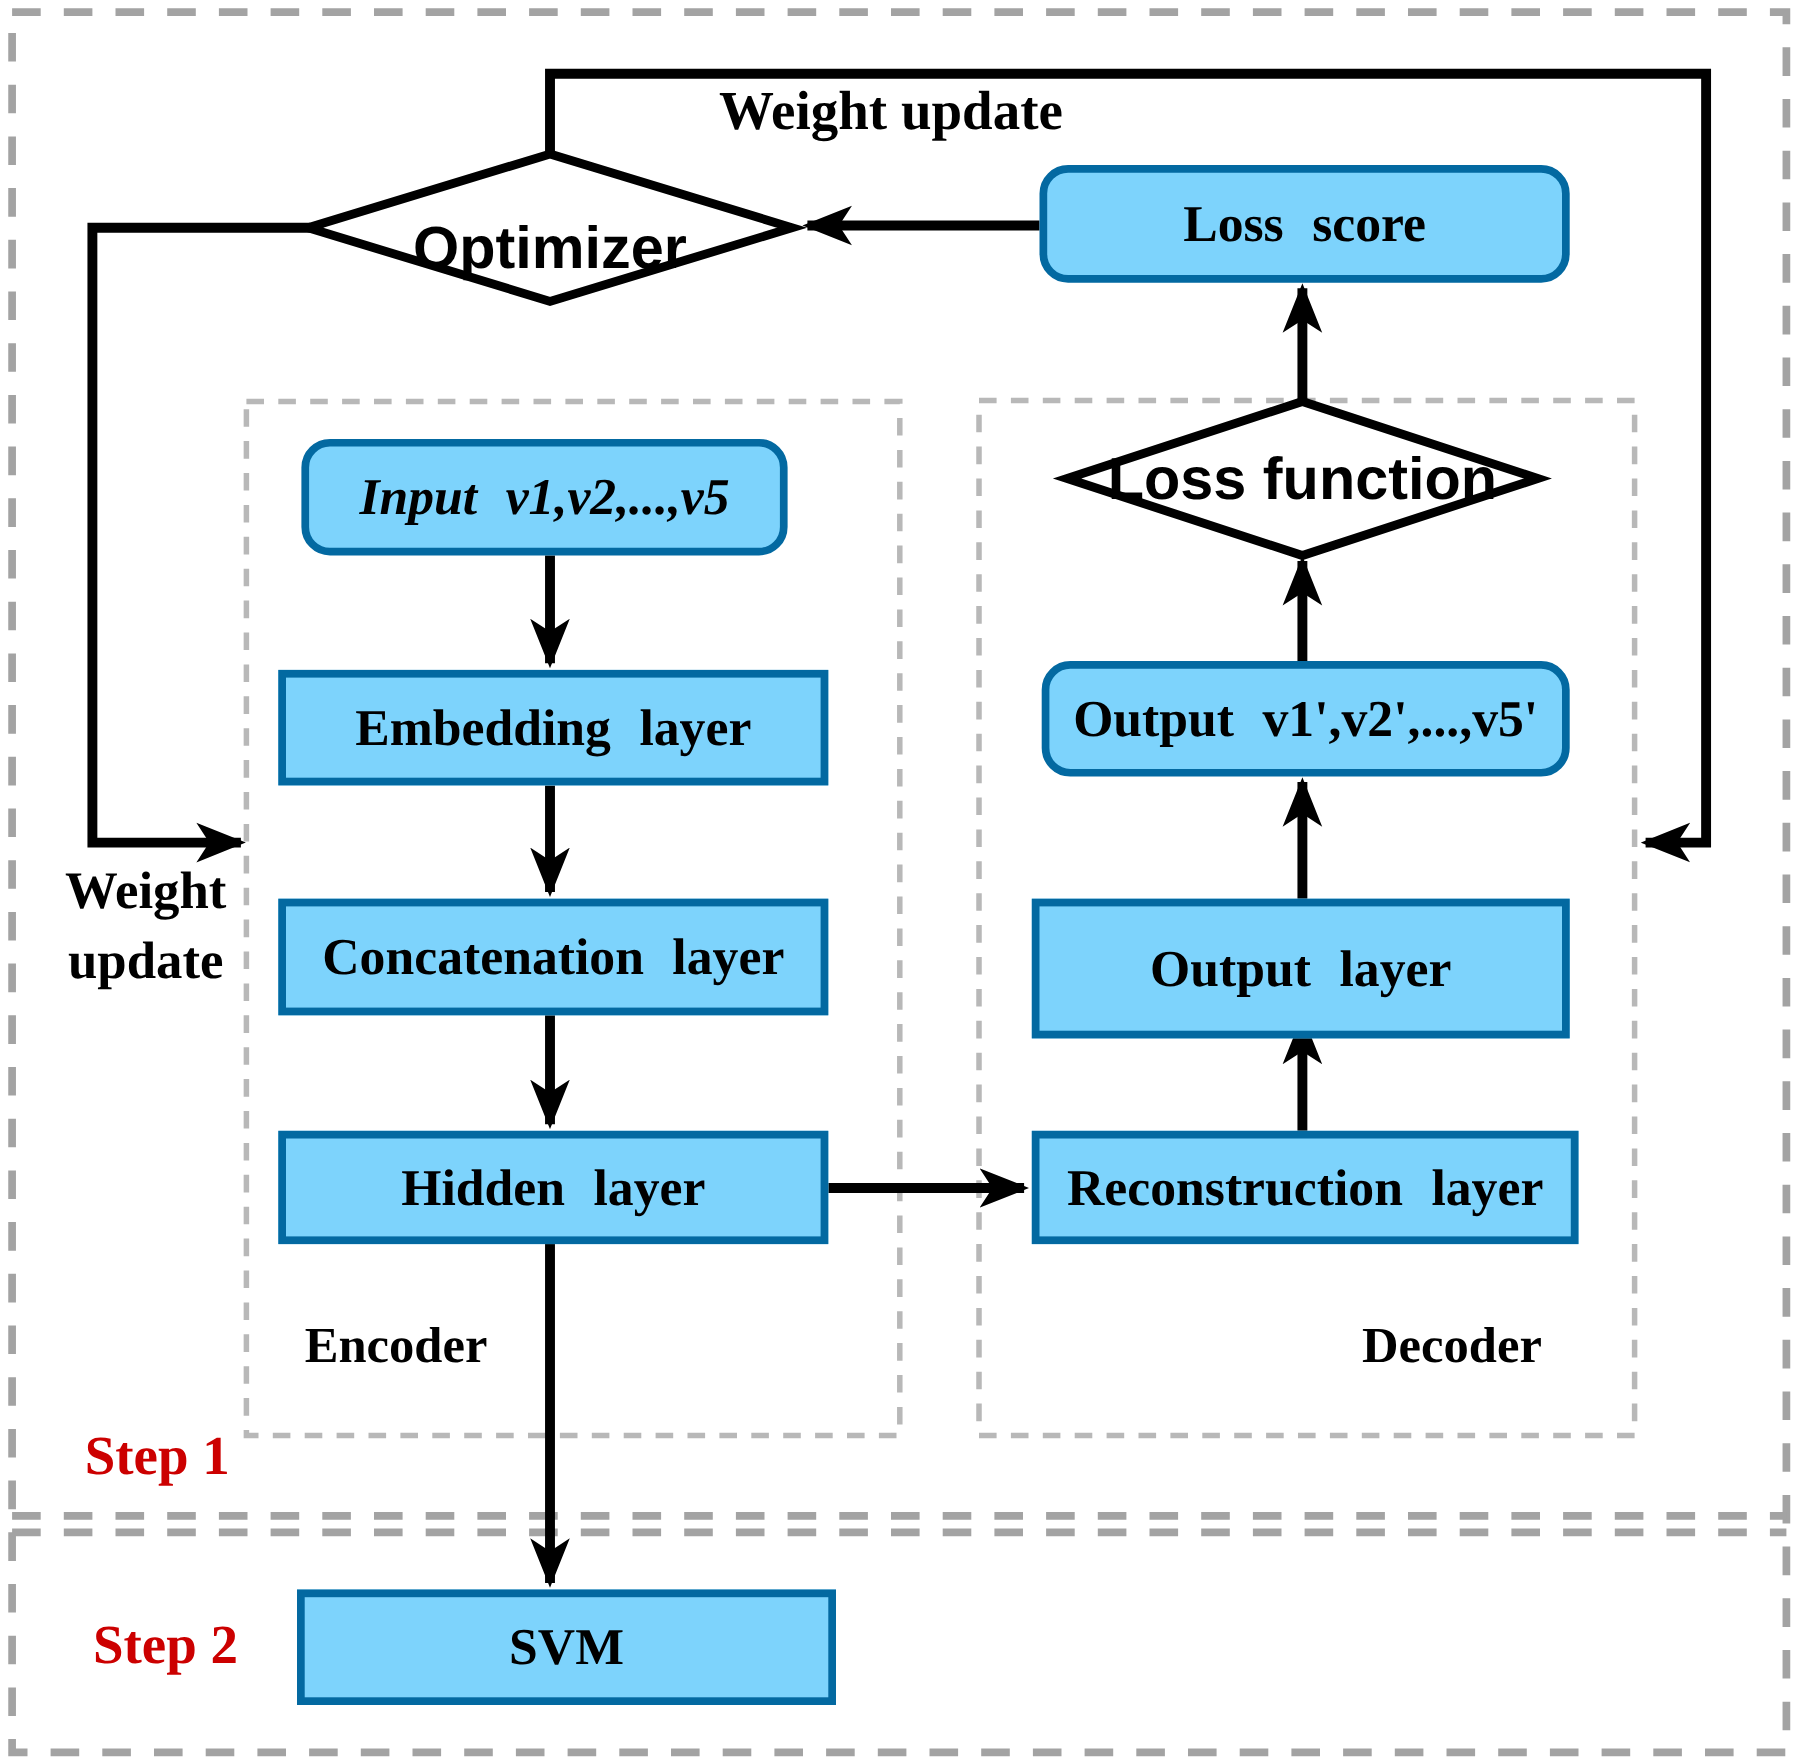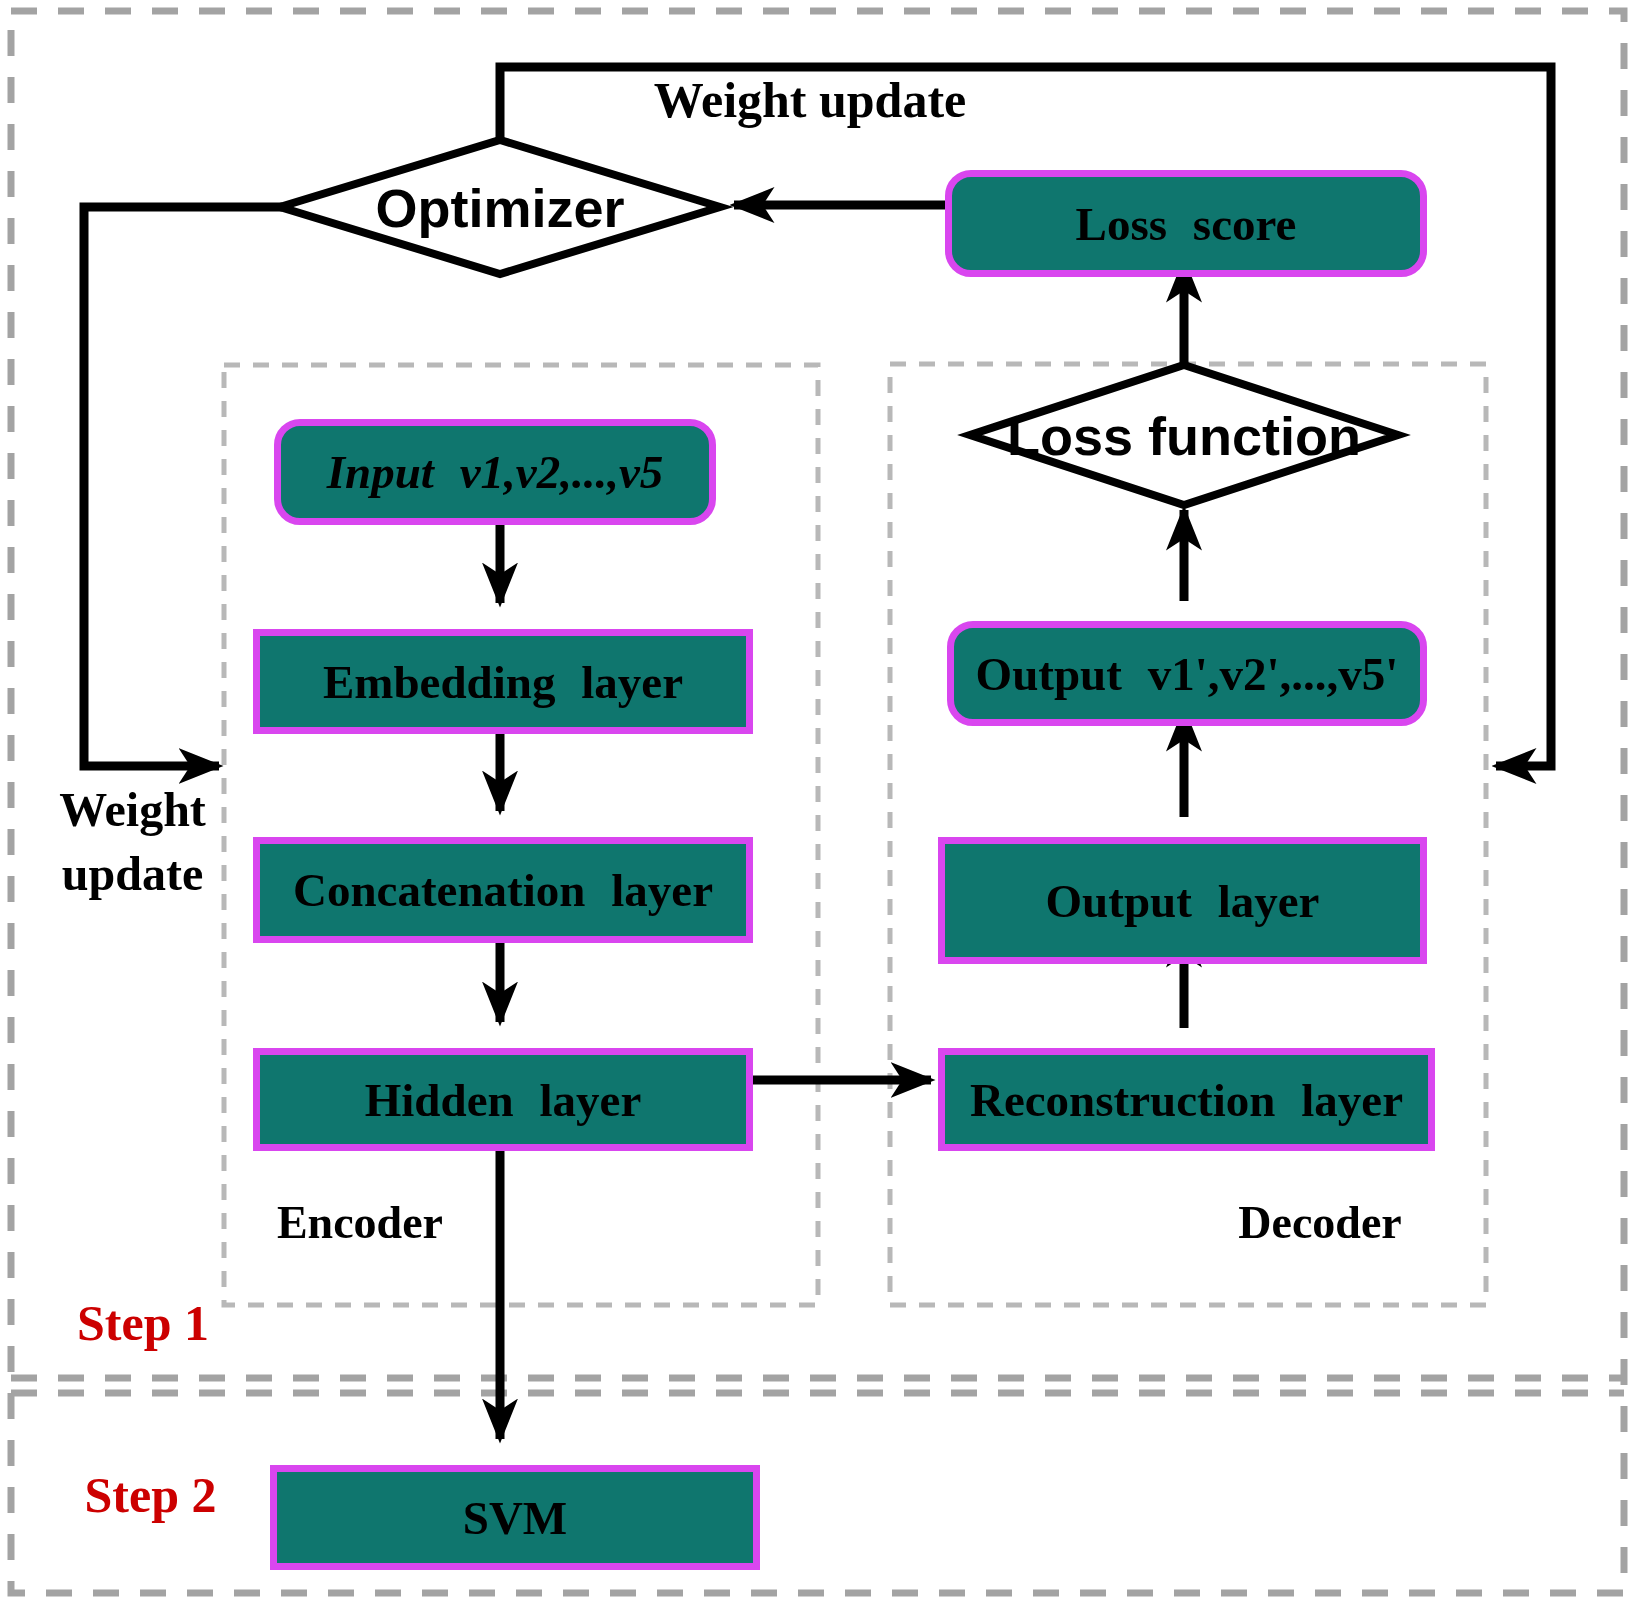--- a/index.html
+++ b/index.html
@@ -2,24 +2,24 @@
 <html><head>
 <meta charset="utf-8">
 <style>
   html,body{margin:0;padding:0;background:#ffffff;}
   #canvas{
     position:relative;width:1635px;height:1604px;background:#ffffff;
     font-family:"Liberation Serif","DejaVu Serif",serif;overflow:hidden;
   }
   #linework{position:absolute;left:0;top:0;z-index:1;}
   .node{
-    position:absolute;z-index:2;background:#0f766e;border:7px solid #d946ef;
+    position:absolute;z-index:2;background:#7dd3fc;border:7px solid #0369a1;
     box-sizing:border-box;display:flex;align-items:center;justify-content:center;
     font-weight:bold;font-size:47px;color:#000000;white-space:nowrap;
-    word-spacing:0.30em;text-align:center;margin-top:20px;
+    word-spacing:0.30em;text-align:center;
   }
   .rounded{border-radius:26px;}
   .freelabel{
     position:absolute;z-index:3;display:flex;align-items:center;justify-content:center;
     font-weight:bold;color:#000000;white-space:nowrap;text-align:center;background:transparent;
   }
   .diamond-label{
     font-family:"Liberation Sans","DejaVu Sans",sans-serif;font-size:54px;letter-spacing:0px;
   }
   .serif-note{font-size:50px;}
@@ -80,21 +80,21 @@
   <div class="node" style="left:938px;top:1028px;width:497px;height:103px;">Reconstruction layer</div>
 
   <div class="node" style="left:938px;top:817px;width:489px;height:127px;">Output layer</div>
 
   <div class="node rounded" style="left:947px;top:601px;width:480px;height:105px;">Output v1',v2',...,v5'</div>
 
   <div class="node rounded" style="left:945px;top:150px;width:482px;height:107px;">Loss score</div>
 
   <div class="node" style="left:270px;top:1445px;width:490px;height:105px;">SVM</div>
 
-  <div class="freelabel diamond-label" style="left:285px;top:175px;width:430px;height:66px;">Optimizer</div>
+  <div class="freelabel diamond-label" style="left:285px;top:193px;width:430px;height:66px;">Optimizer</div>
 
   <div class="freelabel diamond-label" style="left:970px;top:403px;width:428px;height:66px;">Loss function</div>
 
   <div class="freelabel serif-note" style="left:625px;top:70px;width:370px;height:60px;">Weight update</div>
 
   <div class="freelabel two-line" style="left:25px;top:778px;width:215px;height:128px;font-size:48px;">
     <span>Weight</span>
     <span>update</span>
   </div>
 

